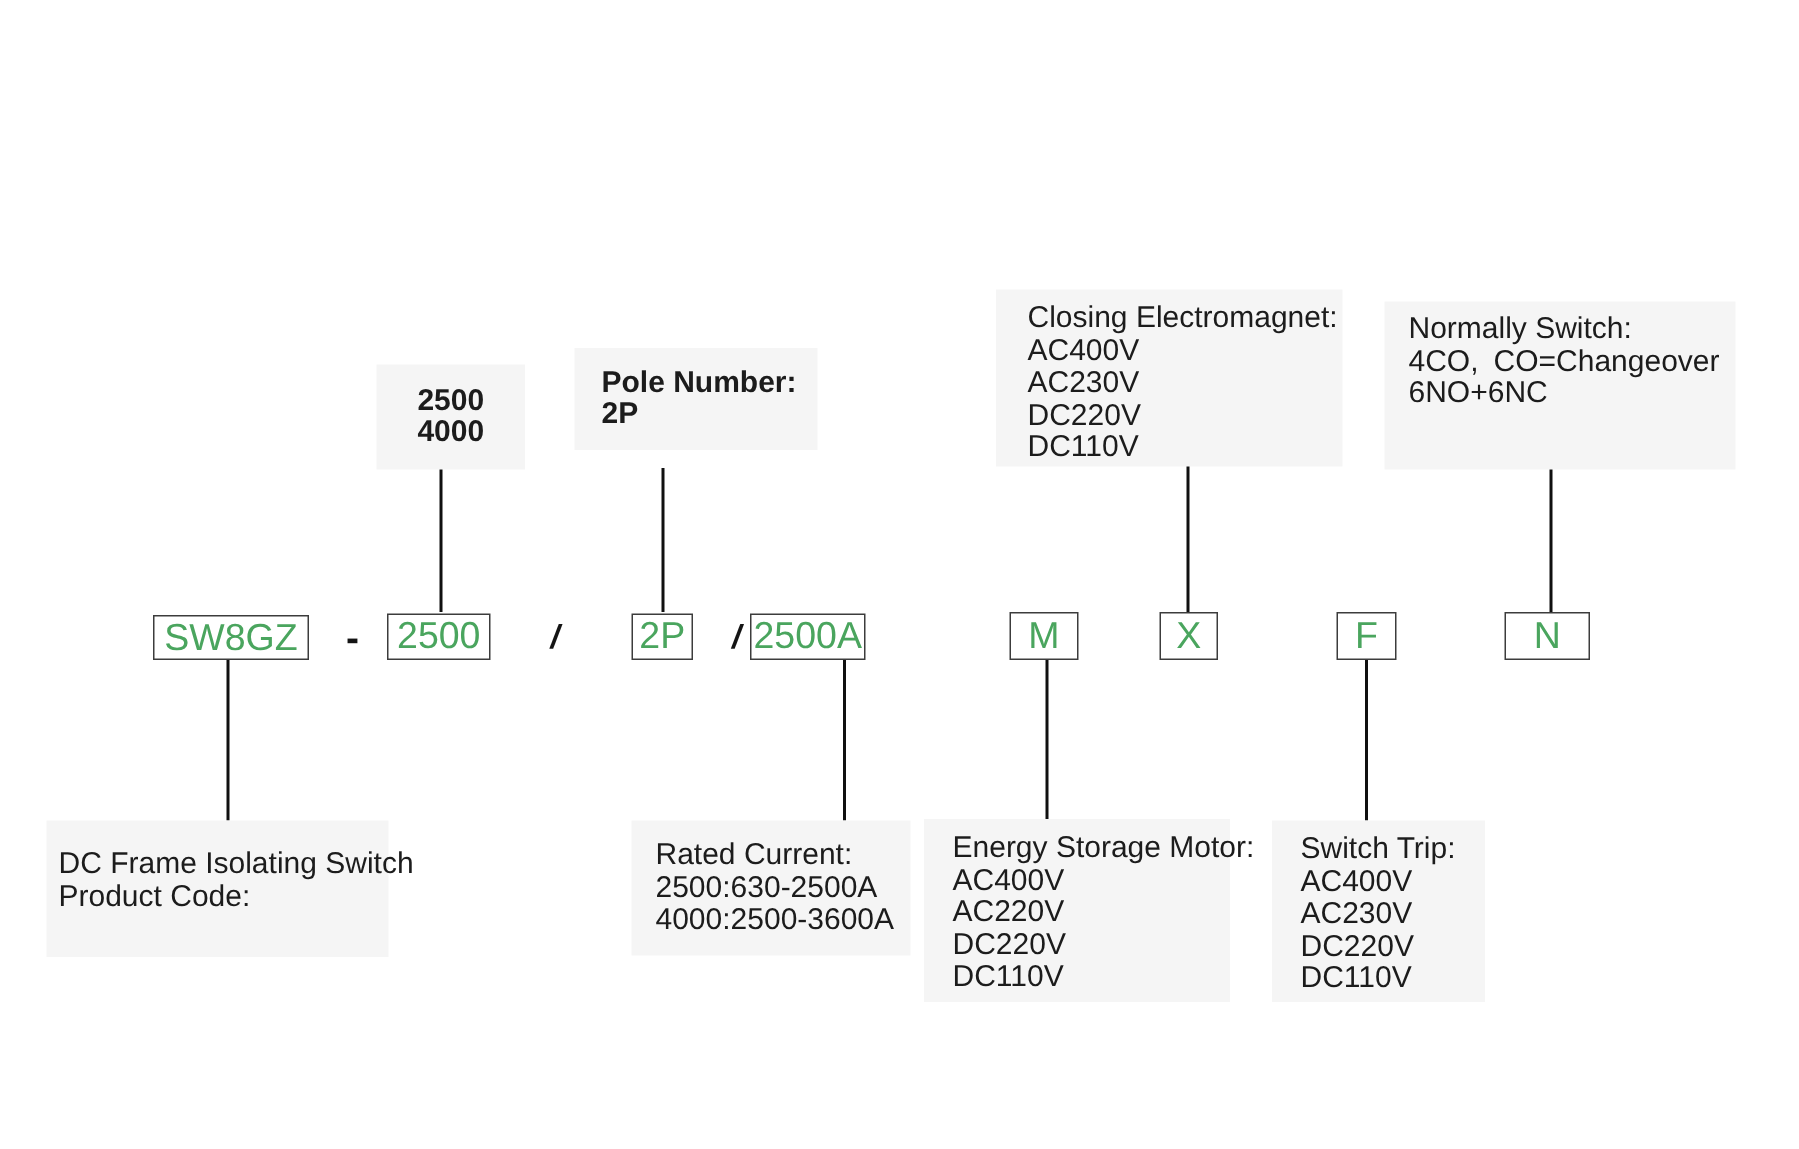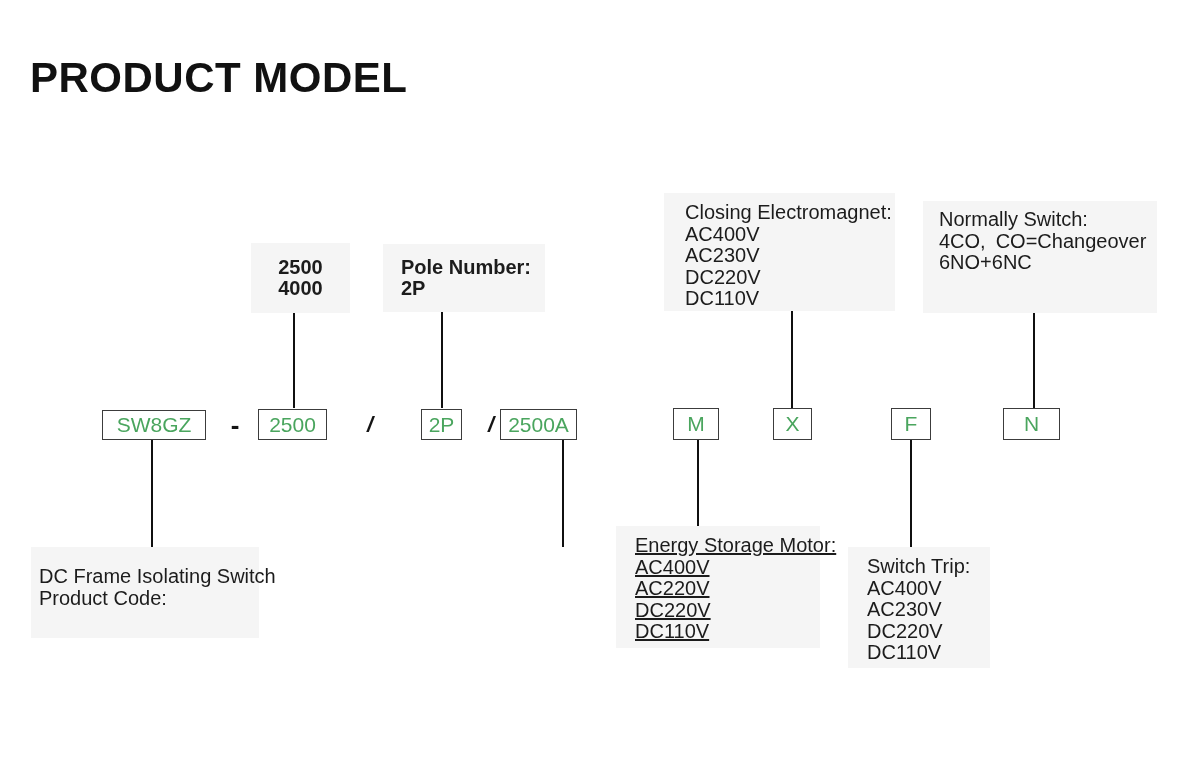--- a/index.html
+++ b/index.html
@@ -40,21 +40,21 @@
   .callout.vcenter {
     display: flex;
     flex-direction: column;
     justify-content: center;
   }
   .semibold { font-weight: bold; }
   .codebox {
     position: absolute;
     border: 1px solid #3c3c3c;
     color: #4aa55e;
-    font-size: 21px;
+    font-size: 25px;
     display: flex;
     align-items: center;
     justify-content: center;
     white-space: nowrap;
     background: #ffffff;
   }
   .sep {
     position: absolute;
     color: #141414;
     font-weight: bold;
@@ -68,28 +68,27 @@
     position: absolute;
     width: 2px;
     background: #101010;
   }
 </style>
 </head>
 <body>
 
 <div class="canvas">
 
-  <div class="page-title">PRODUCT MODEL</div>
 
   <div class="callout center semibold" style="left:251px; top:243px; width:99px; height:70px;">
     <div class="ln">2500</div>
     <div class="ln">4000</div>
   </div>
 
-  <div class="callout vcenter semibold" style="left:383px; top:244px; width:162px; height:68px; padding-left:18px;">
+  <div class="callout vcenter semibold" style="left:383px; top:232px; width:162px; height:68px; padding-left:18px;">
     <div class="ln">Pole Number:</div>
     <div class="ln">2P</div>
   </div>
 
   <div class="callout" style="left:664px; top:193px; width:231px; height:118px; padding:9px 0 0 21px;">
     <div class="ln">Closing Electromagnet:</div>
     <div class="ln">AC400V</div>
     <div class="ln">AC230V</div>
     <div class="ln">DC220V</div>
     <div class="ln">DC110V</div>
@@ -131,22 +130,27 @@
 
   <div class="codebox" style="left:891px; top:408px; width:40px; height:32px;">F</div>
 
   <div class="codebox" style="left:1003px; top:408px; width:57px; height:32px;">N</div>
 
   <div class="callout" style="left:31px; top:547px; width:228px; height:91px; padding:19px 0 0 8px;">
     <div class="ln">DC Frame Isolating Switch</div>
     <div class="ln">Product Code:</div>
   </div>
 
+  <div class="callout" style="left:421px; top:547px; width:186px; height:90px; padding:13px 0 0 16px;">
+    <div class="ln">Rated Current:</div>
+    <div class="ln">2500:630-2500A</div>
+    <div class="ln">4000:2500-3600A</div>
+  </div>
 
-  <div class="callout" style="left:616px; top:526px; width:204px; height:122px; padding:9px 0 0 19px;text-decoration:underline;">
+  <div class="callout" style="left:616px; top:546px; width:204px; height:122px; padding:9px 0 0 19px;">
     <div class="ln">Energy Storage Motor:</div>
     <div class="ln">AC400V</div>
     <div class="ln">AC220V</div>
     <div class="ln">DC220V</div>
     <div class="ln">DC110V</div>
   </div>
 
   <div class="callout" style="left:848px; top:547px; width:142px; height:121px; padding:9px 0 0 19px;">
     <div class="ln">Switch Trip:</div>
     <div class="ln">AC400V</div>

